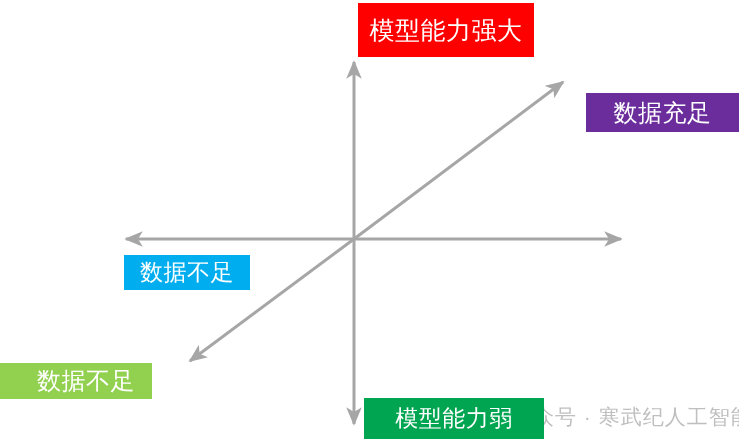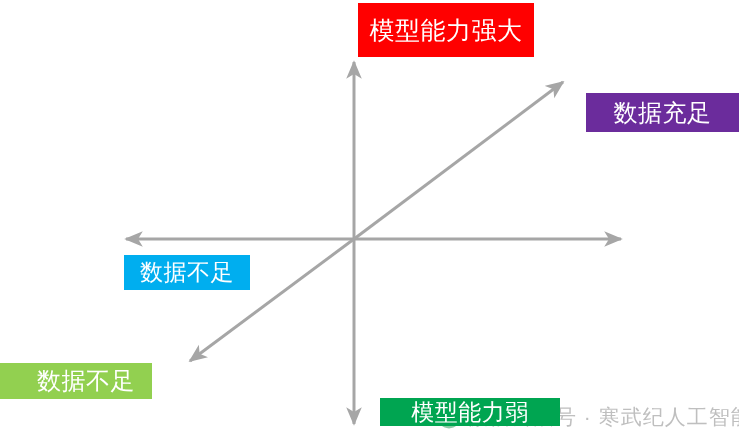--- a/index.html
+++ b/index.html
@@ -87,24 +87,24 @@
     width: 152px;
     height: 36px;
     background: #92D050;
     color: #FFFFFF;
     font-size: 24px;
     padding-left: 20px;
   }
 
   
   #label-weak-model {
-    left: 380px;
+    left: 364px;
     top: 398px;
     width: 180px;
-    height: 28px;
+    height: 41px;
     background: #00A551;
     color: #FFFFFF;
     font-size: 23px;
   }
 
   #watermark {
     position: absolute;
     left: 436px;
     top: 399px;
     height: 36px;

